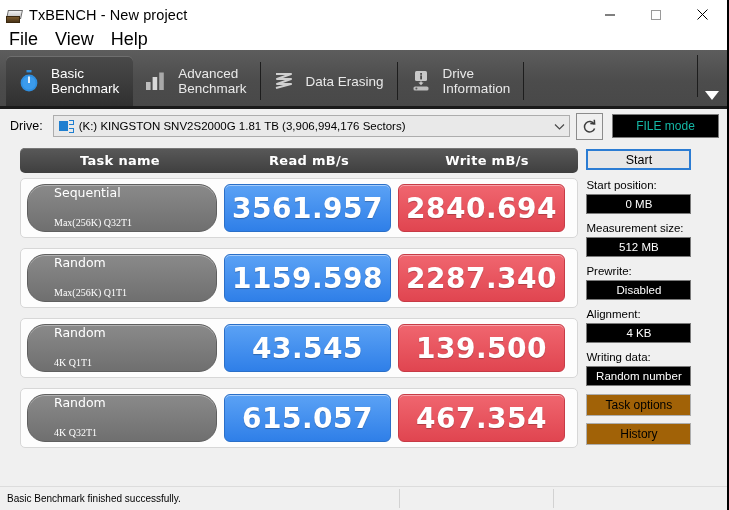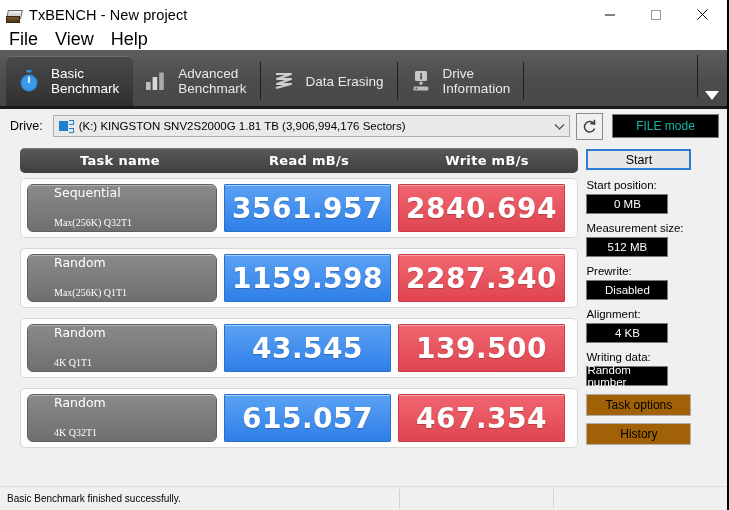--- a/index.html
+++ b/index.html
@@ -297,21 +297,21 @@
     display: flex;
     align-items: center;
     padding: 0 6px;
     box-sizing: border-box;
   }
   .cell-task {
     width: 190px;
     height: 48px;
     background: linear-gradient(#8a8a8a, #6f6f6f);
     border: 1px solid #5f5f5f;
-    border-radius: 6px;
+    border-radius: 18px;
     box-sizing: border-box;
     display: flex;
     flex-direction: column;
     justify-content: center;
     padding-left: 26px;
     color: #ffffff;
     box-shadow: inset 0 1px 0 rgba(255,255,255,.35);
     gap: 16px;
   }
   .task-l1 {
@@ -320,21 +320,21 @@
     font-family: "DejaVu Sans", sans-serif;
   }
   .task-l2 {
     font-size: 10px;
     line-height: 14px;
     font-family: Liberation Serif, serif;
   }
   .cell-val {
     width: 167px;
     height: 48px;
-    border-radius: 1px;
+    border-radius: 6px;
     box-sizing: border-box;
     margin-left: 7px;
     display: flex;
     align-items: center;
     justify-content: center;
     color: #ffffff;
     font-family: "DejaVu Sans", sans-serif;
     font-weight: bold;
     font-size: 28px;
     letter-spacing: 0.5px;
@@ -369,21 +369,21 @@
     justify-content: center;
     box-sizing: border-box;
     margin-bottom: 9px;
   }
   .side-label {
     font-size: 11.5px;
     color: #000;
     margin-bottom: 3px;
   }
   .side-value {
-    width: 82px;
+    width: 105px;
     height: 20px;
     background: #000000;
     border: 1px solid #7a7a7a;
     color: #ffffff;
     font-size: 11.5px;
     display: flex;
     align-items: center;
     justify-content: center;
     box-sizing: border-box;
     margin-bottom: 8px;

